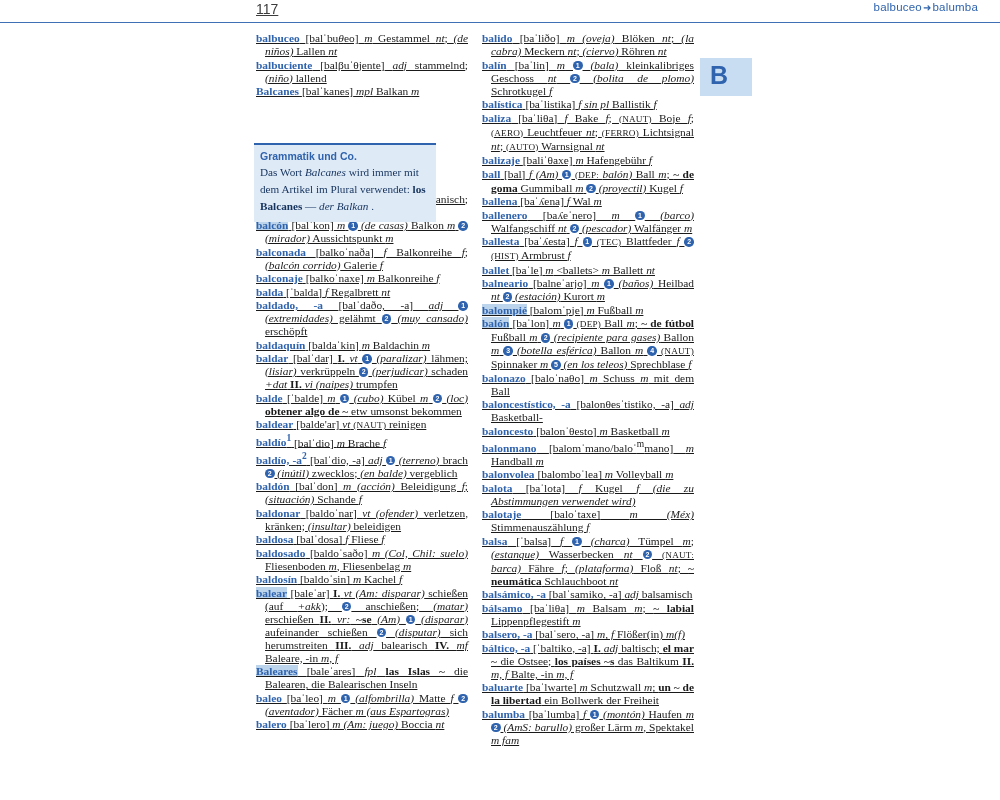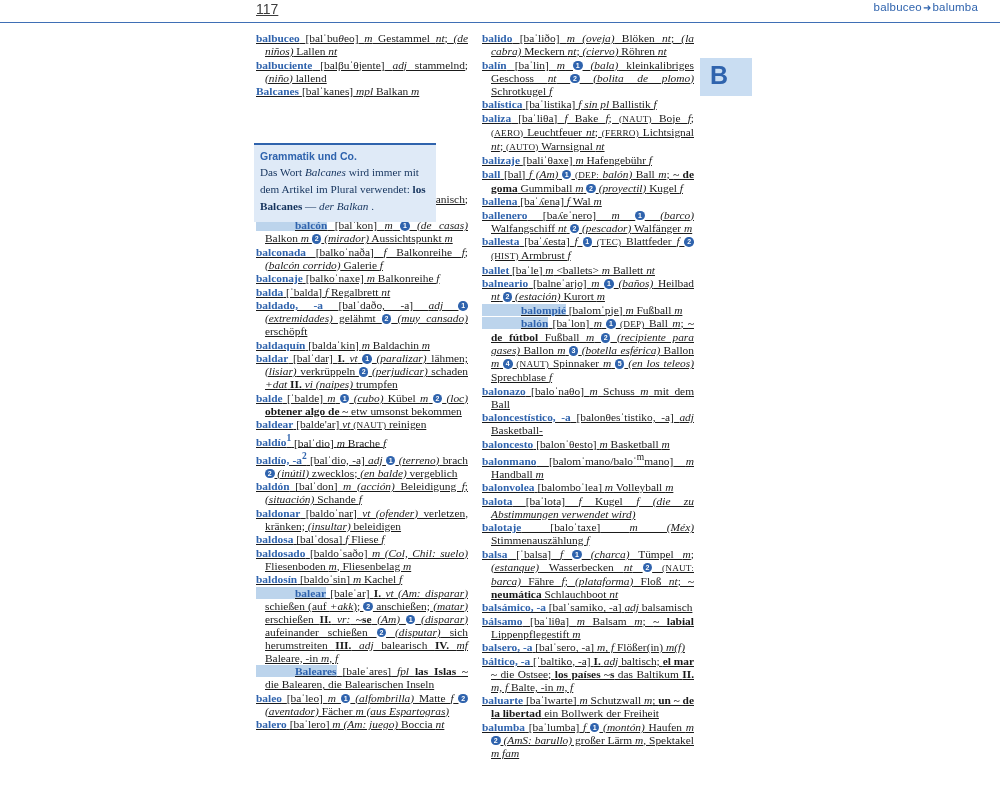--- a/index.html
+++ b/index.html
@@ -90,21 +90,20 @@
   .entry .hw {
     margin-left: -9px;
   }
   b.hw {
     font-family: "Liberation Serif", serif;
     font-weight: bold;
     color: #2f63ad;
   }
   .hl {
     background: #bcd4ec;
-    padding-left: 39px;
   }
   .pron {
     font-family: "Liberation Serif", serif;
     color: #222;
   }
   i, .it {
     font-style: italic;
   }
   .sc {
     font-size: 9.2px;

